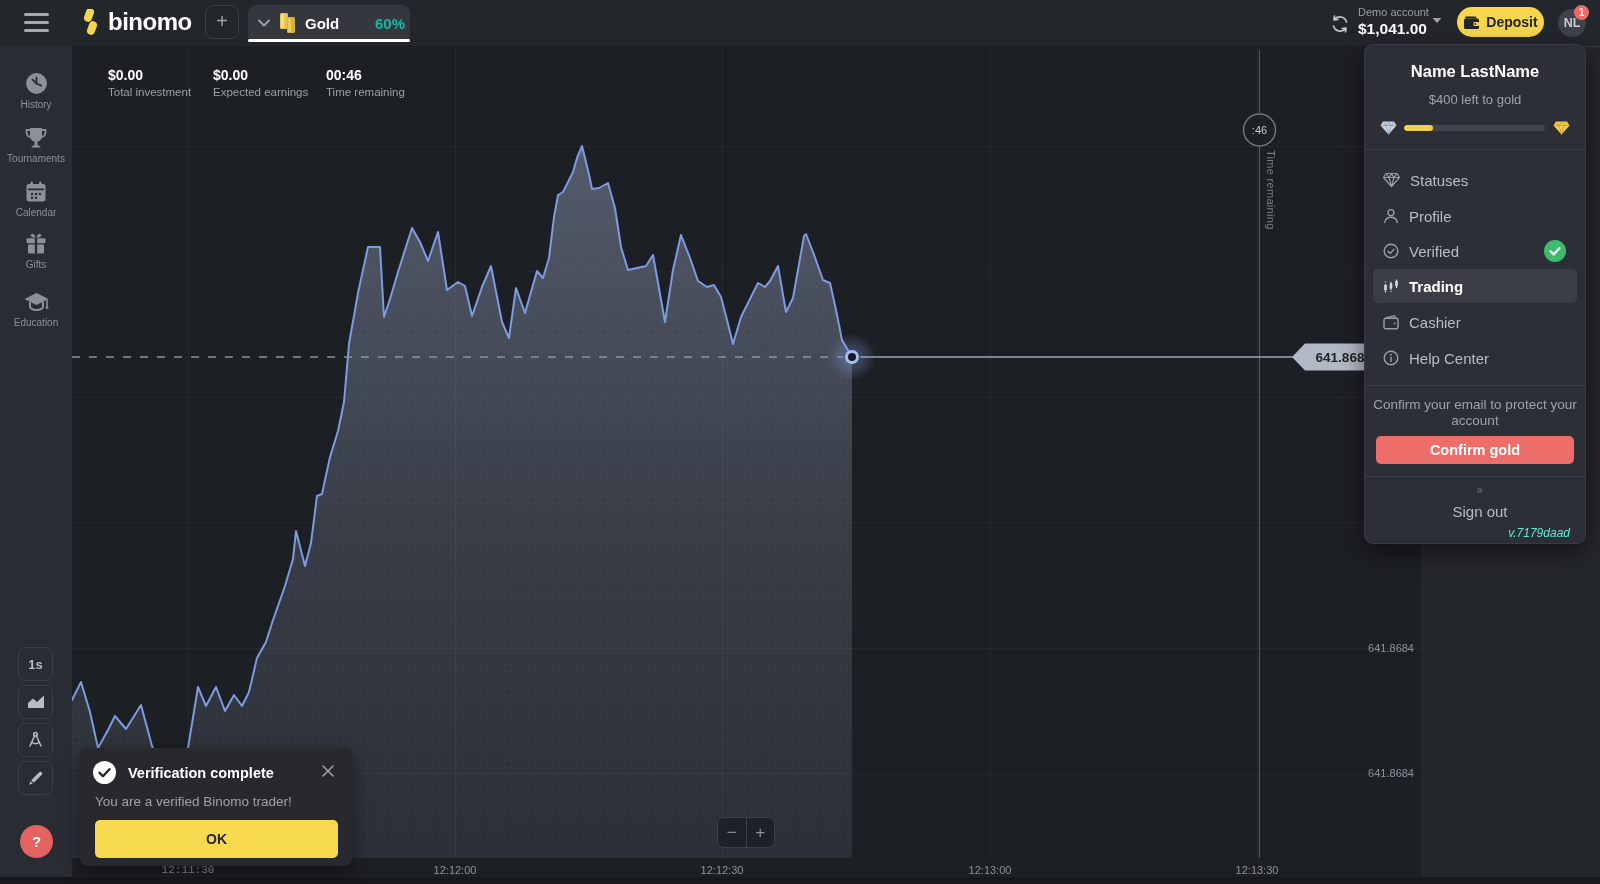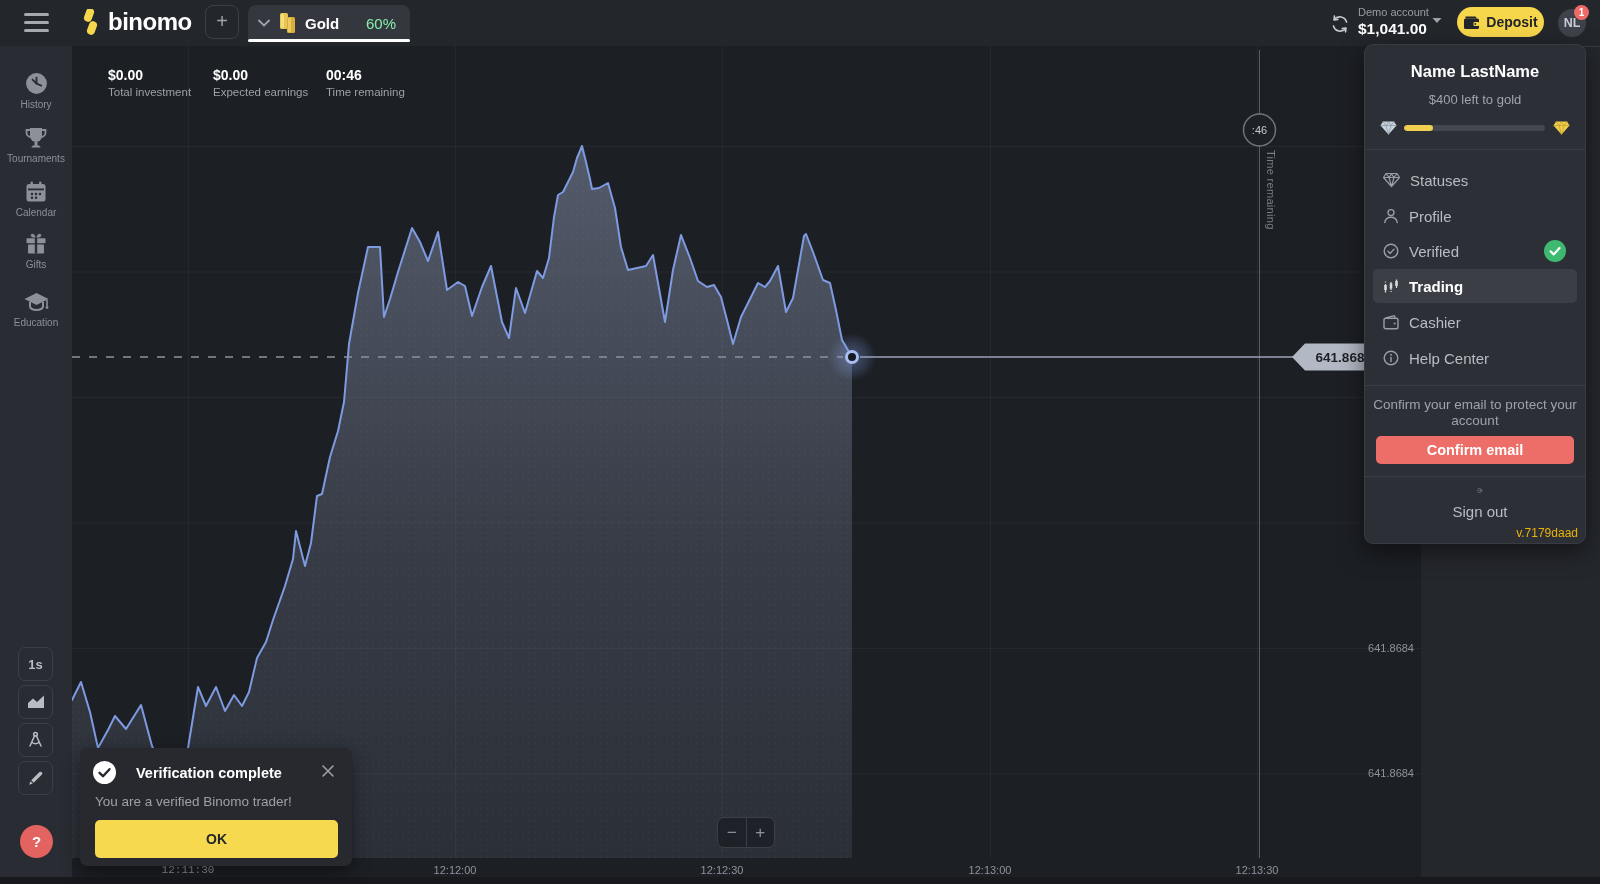--- a/index.html
+++ b/index.html
@@ -14,21 +14,21 @@
   
   #topbar { position:absolute; left:0; top:0; width:1600px; height:46px; background:#23262b; z-index:30; }
   #hamburger { position:absolute; left:24px; top:13px; width:25px; height:19px; cursor:pointer; }
   #hamburger span { display:block; height:2.6px; background:#a6a9af; border-radius:2px; margin-bottom:5.4px; }
   #logo { position:absolute; left:79px; top:8px; display:flex; align-items:center; }
   #logo-text { font-size:24px; font-weight:bold; letter-spacing:-0.5px; color:#fff; margin-left:7px; }
   #plus-btn { position:absolute; left:205px; top:5px; width:34px; height:34px; border:1.5px solid #3b3e44; border-radius:8px; color:#9fa2a8; font-size:20px; line-height:30px; text-align:center; cursor:pointer; }
   #asset-tab { position:absolute; left:248px; top:5px; width:162px; height:36px; background:#34373d; border-radius:8px 8px 2px 2px; display:flex; align-items:center; cursor:pointer; }
   #asset-underline { position:absolute; left:0px; bottom:-1px; width:162px; height:3.5px; background:#ffffff; border-radius:3px; }
   #asset-name { font-size:15px; font-weight:bold; color:#fff; margin-left:7px; }
-  #asset-payout { font-size:15px; font-weight:normal; color:#86efac; margin-left:auto; margin-right:14px; }
+  #asset-payout { font-size:15px; font-weight:bold; color:#14b8a6; margin-left:auto; margin-right:5px; }
 
   #refresh-wrap { position:absolute; left:1330px; top:14px; width:20px; height:20px; cursor:pointer; }
   #acct { position:absolute; left:1358px; top:6px; width:80px; text-align:left; cursor:pointer; }
   #acct-type { font-size:11px; color:#9a9da4; white-space:nowrap; }
   #acct-balance { font-size:15.5px; font-weight:bold; color:#fff; margin-top:2px; white-space:nowrap; }
   #acct-chevron { position:absolute; left:1431px; top:17px; }
   #deposit-btn { position:absolute; left:1457px; top:7px; width:87px; height:30px; background:#f6d64b; border-radius:15px; display:flex; align-items:center; justify-content:center; gap:6px; cursor:pointer; }
   #deposit-label { font-size:14px; font-weight:bold; color:#22252a; }
   #avatar { position:absolute; left:1558px; top:9px; width:28px; height:28px; border-radius:50%; background:#3f424a; color:#c9ccd2; font-size:12.5px; font-weight:bold; display:flex; align-items:center; justify-content:center; cursor:pointer; }
   #avatar-badge { position:absolute; left:1574px; top:5px; width:15px; height:15px; border-radius:50%; background:#ee6a66; color:#fff; font-size:10px; font-weight:bold; display:flex; align-items:center; justify-content:center; z-index:31; }
@@ -56,21 +56,21 @@
   #zoom-minus { border-right:1px solid #3c4046; }
 
   
   #right-strip { position:absolute; left:1421px; top:46px; width:179px; height:831px; background:#24272c; border-top:1px solid #383c42; z-index:20; }
 
   
   #bottom-strip { position:absolute; left:0; top:877px; width:1600px; height:7px; background:#17191d; z-index:25; }
 
   
   #toast { position:absolute; left:80px; top:748px; width:272px; height:118px; background:#27292e; border-radius:7px; box-shadow:0 6px 18px rgba(0,0,0,0.45); z-index:40; }
-  #toast-title { position:absolute; left:56px; top:17px; font-size:14.5px; font-weight:bold; color:#fff; }
+  #toast-title { position:absolute; left:48px; top:17px; font-size:14.5px; font-weight:bold; color:#fff; }
   #toast-close { position:absolute; right:17px; top:16px; width:14px; height:14px; cursor:pointer; }
   #toast-msg { position:absolute; left:15px; top:46px; font-size:13.5px; color:#9da0a7; }
   #toast-ok { position:absolute; left:15px; top:72px; width:243px; height:38px; background:#f6d94e; border-radius:5px; color:#23262b; font-size:14px; font-weight:bold; display:flex; align-items:center; justify-content:center; cursor:pointer; }
 
   
   #user-menu { position:absolute; left:1364px; top:44px; width:222px; height:500px; background:#2c2f36; border-radius:9px; outline:1px solid rgba(255,255,255,0.06); outline-offset:-1px; box-shadow:0 8px 24px rgba(0,0,0,0.5); z-index:50; }
   #menu-name { position:absolute; left:0; top:18px; width:100%; text-align:center; font-size:16.5px; font-weight:bold; color:#fff; }
   #menu-progress-caption { position:absolute; left:0; top:48px; width:100%; text-align:center; font-size:13px; color:#a0a3ab; }
   #menu-progress-row { position:absolute; left:16px; top:76px; width:190px; height:16px; }
   #menu-progress-bar { position:absolute; left:24px; top:5px; width:141px; height:6px; border-radius:3px; background:#43464d; overflow:hidden; }
@@ -78,21 +78,21 @@
   .menu-divider { position:absolute; left:0; width:222px; height:1px; background:#3a3d43; }
   .menu-item { position:absolute; left:9px; width:204px; height:34px; border-radius:5px; display:flex; align-items:center; padding-left:10px; gap:10px; cursor:pointer; }
   .menu-item .mi-label { font-size:15px; color:#b9bcc2; }
   .menu-item.active { background:#3b3e45; }
   .menu-item.active .mi-label { color:#fff; font-weight:bold; }
   .menu-item .badge { margin-left:auto; margin-right:11px; }
   #menu-email-note { position:absolute; left:8px; top:353px; width:206px; text-align:center; font-size:13.5px; color:#9fa2aa; line-height:15.5px; }
   #confirm-email-btn { position:absolute; left:12px; top:392px; width:198px; height:28px; background:#ed6d68; border-radius:5px; color:#fff; font-size:14.5px; font-weight:bold; display:flex; align-items:center; justify-content:center; cursor:pointer; }
   #signout-item { position:absolute; left:9px; top:444px; width:204px; height:32px; display:flex; align-items:center; padding-left:10px; gap:10px; cursor:pointer;flex-direction:column; }
   #signout-label { font-size:15px; color:#b9bcc2; }
-  #menu-version { position:absolute; right:8px; top:482px; font-size:12px; color:#eab308; }
+  #menu-version { position:absolute; right:16px; top:482px; font-size:12px; color:#5eead4;font-style:italic; }
 </style>
 </head>
 <body>
 
 <div id="chart-area">
   <svg id="chart-svg" width="1349" height="831" viewBox="0 0 1349 831">
     <defs>
       <linearGradient id="areaGrad" x1="0" y1="99" x2="0" y2="814" gradientUnits="userSpaceOnUse">
         <stop offset="0" stop-color="#97a3c0" stop-opacity="0.45"></stop>
         <stop offset="0.55" stop-color="#97a3c0" stop-opacity="0.22"></stop>
@@ -384,21 +384,21 @@
       <circle cx="11.6" cy="8.5" r="1" fill="#9a9da4"></circle>
     </svg>
     <span class="mi-label">Cashier</span>
   </div>
 
   <div class="menu-divider" style="top:341px"></div>
   <div id="menu-email-note">
     <span>Confirm your email to protect your</span><br>
     <span>account</span>
   </div>
-  <div id="confirm-email-btn">Confirm email</div>
+  <div id="confirm-email-btn">Confirm gold</div>
   <div class="menu-divider" style="top:432px"></div>
 
   <div id="signout-item">
     <svg width="16" height="16" viewBox="0 0 16 16">
       <path d="M10.5 5 V2.5 A1 1 0 0 0 9.5 1.5 H2.5 A1 1 0 0 0 1.5 2.5 V13.5 A1 1 0 0 0 2.5 14.5 H9.5 A1 1 0 0 0 10.5 13.5 V11" fill="none" stroke="#9a9da4" stroke-width="1.4" stroke-linecap="round"></path>
       <path d="M6.5 8 H14.5 M12 5.3 L14.7 8 L12 10.7" fill="none" stroke="#9a9da4" stroke-width="1.4" stroke-linecap="round" stroke-linejoin="round"></path>
     </svg>
     <span id="signout-label">Sign out</span>
   </div>
   <div id="menu-version">v.7179daad</div>

